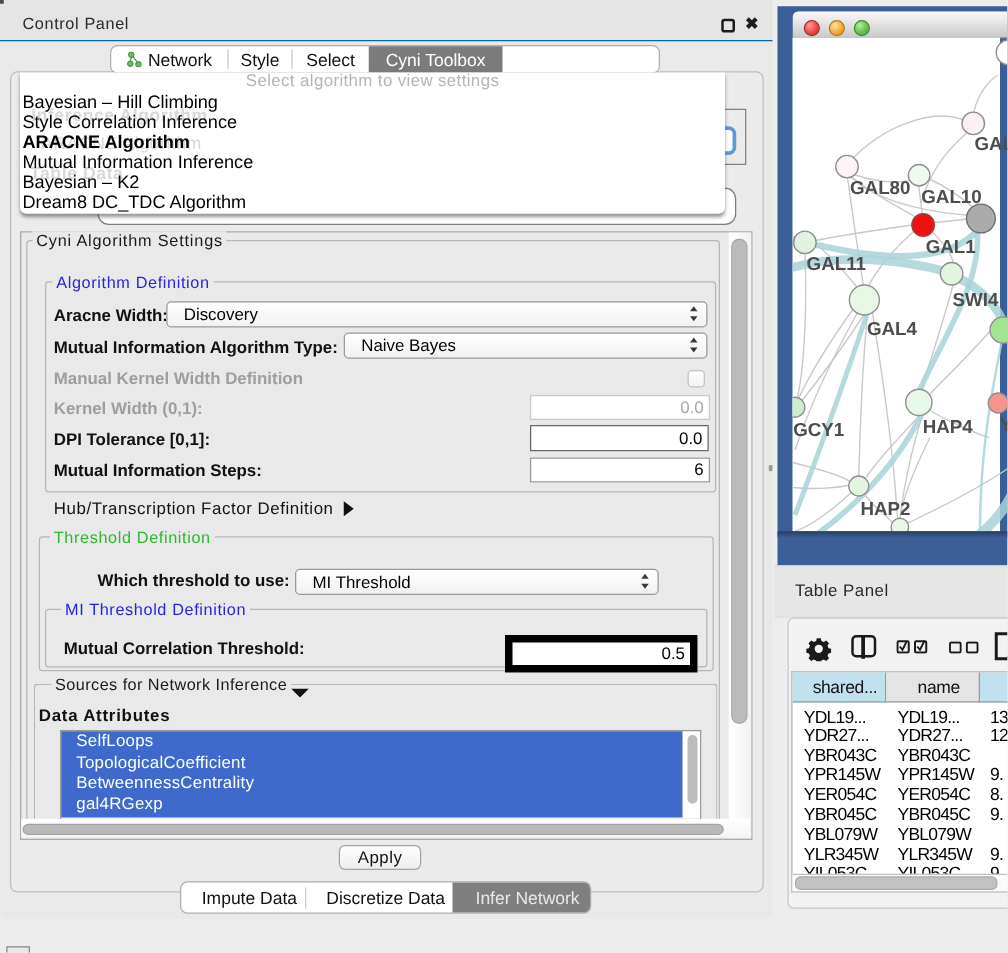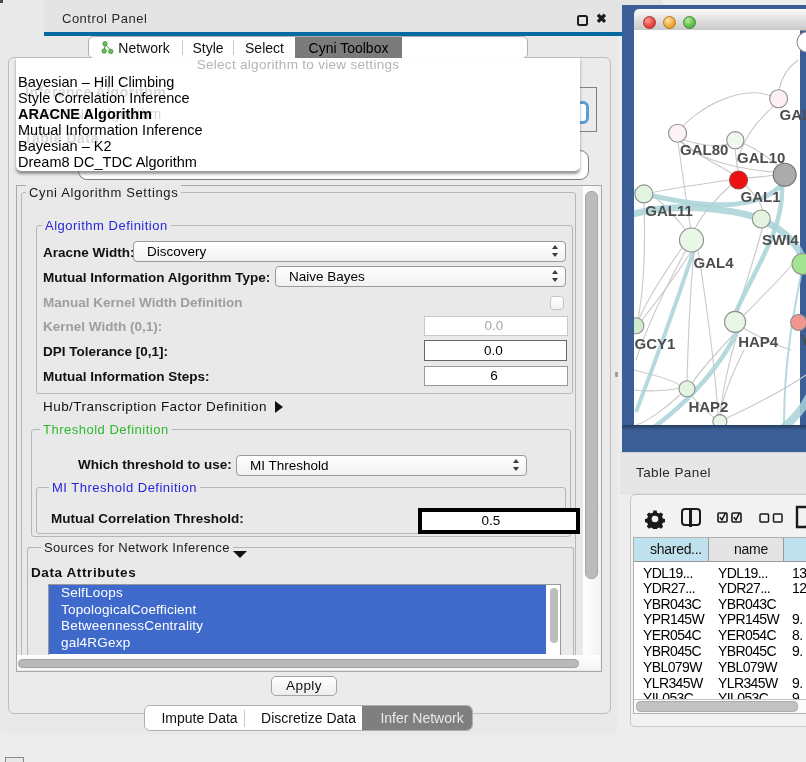--- a/index.html
+++ b/index.html
@@ -1,41 +1,41 @@
 <!DOCTYPE html>
 <html><head><meta charset="utf-8">
 <style>
 html,body{margin:0;padding:0;}
 body{width:806px;height:762px;background:#ededed;font-family:"Liberation Sans",sans-serif;position:relative;overflow:hidden;}
 .abs{position:absolute;}
 
 #cpwin{left:0;top:0;width:618px;height:735px;background:#e9e9e9;border-bottom-right-radius:6px;border-bottom-left-radius:6px;}
-#cptitle{left:0;top:0;width:618px;height:32px;background:#e4e4e4;border-bottom:4px solid #0369a1;margin-left:44px;}
+#cptitle{left:0;top:0;width:618px;height:32px;background:#e4e4e4;border-bottom:1px solid #0369a1;}
 #cptitle .t{position:absolute;left:18px;top:11px;font-size:13px;color:#2a2a2a;letter-spacing:0.5px;}
 #icofloat{left:577px;top:15px;width:7px;height:7px;border:2px solid #1c1c1c;border-radius:2.5px;}
 #icoclose{left:596px;top:11px;font-size:13px;font-weight:bold;color:#1c1c1c;}
 #corner{left:0;top:0;width:3px;height:3px;background:#4a4a4a;}
 
 #innerpanel{left:8px;top:57px;width:601px;height:655px;background:#ebebeb;border:1px solid #bdbdbd;border-radius:6px;}
 
 .seg{background:#fff;border:1px solid #aeaeae;border-radius:6px;display:flex;align-items:center;}
 #toptabs{left:88px;top:36px;width:438px;height:21px;font-size:14px;color:#111;}
 #toptabs .s{height:100%;display:flex;align-items:center;justify-content:center;}
 #toptabs .d{width:1px;height:15px;background:#c8c8c8;align-self:center;}
-#seldark{background:#7b7b7b;color:#000000;}
+#seldark{background:#7b7b7b;color:#ffffff;}
 
 #scrollpane{left:16px;top:185px;width:584px;height:485px;border:1px solid #a9a9a9;background:#e9e9e9;}
 #vsbtrack{left:583px;top:186px;width:18px;height:484px;background:linear-gradient(90deg,#ffffff,#f2f2f2);}
 #vsbthumb{left:585px;top:191px;width:11px;height:386px;background:#bcbcbc;border:1px solid #a6a6a6;border-radius:6px;}
 
 .grp{border:1px solid #b6b6b6;border-radius:3px;}
 .gtitle{position:absolute;background:#e9e9e9;padding:0 3px;font-size:13px;white-space:nowrap;letter-spacing:0.5px;}
 .lbl{position:absolute;font-size:13.5px;font-weight:bold;color:#111;white-space:nowrap;}
 .lblg{color:#9e9e9e;}
-.fld{position:absolute;background:#fff;text-align:center;font-size:13.5px;color:#000;}
+.fld{position:absolute;background:#fff;text-align:right;font-size:13.5px;color:#000;}
 .cmbtxt{position:absolute;font-size:13.5px;color:#000;white-space:nowrap;}
 .arr{position:absolute;width:0;height:0;border-left:3px solid transparent;border-right:3px solid transparent;}
 .arup{border-bottom:4.5px solid #3a3a3a;}
 .ardn{border-top:4.5px solid #3a3a3a;}
 
 #attrlist{left:48px;top:584px;width:511px;height:70px;background:#fff;border:1px solid #999;}
 #attrblue{left:49px;top:585px;width:497px;height:69px;background:#3f6acc;overflow:hidden;}
 #attrblue div{color:#fff;font-size:13.5px;padding-left:12px;height:16.6px;line-height:16.6px;letter-spacing:0.2px;}
 #lvsb{left:549.5px;top:588px;width:8px;height:55px;background:#bdbdbd;border-radius:4px;}
 
@@ -125,21 +125,21 @@
   <div class="lbl" style="left:78px;top:457px;">Which threshold to use:</div>
   <div class="abs combo" style="left:236px;top:455px;width:289px;height:19px;"></div>
   <div class="cmbtxt" style="left:250px;top:458px;">MI Threshold</div>
   <div class="arr arup" style="left:513px;top:458.5px;"></div>
   <div class="arr ardn" style="left:513px;top:466.5px;"></div>
 
   <div class="abs grp" style="left:36px;top:487px;width:528px;height:45px;"></div>
   <div class="gtitle" style="left:49px;top:480px;color:#2626d8;">MI Threshold Definition</div>
 
   <div class="lbl" style="left:51px;top:510.5px;">Mutual Correlation Threshold:</div>
-  <div class="fld" style="left:418px;top:508px;width:138px;height:18px;border:4px solid #000000;padding-right:16px;line-height:18px;">0.5</div>
+  <div class="fld" style="left:404px;top:508px;width:138px;height:18px;border:6px solid #000000;padding-right:4px;line-height:18px;">0.5</div>
 
   <div class="abs grp" style="left:27px;top:547px;width:545px;height:110px;border-bottom:none;"></div>
   <div class="gtitle" style="left:41px;top:540px;color:#1a1a1a;letter-spacing:0.35px;">Sources for Network Inference</div>
   <div class="abs" style="left:233px;top:551px;width:0;height:0;border-left:7.5px solid transparent;border-right:7.5px solid transparent;border-top:7px solid #111;"></div>
 
   <div class="lbl" style="left:31px;top:565px;letter-spacing:0.6px;">Data Attributes</div>
 
   <div class="abs" id="attrlist"></div>
   <div class="abs" id="attrblue">
     <div>SelfLoops</div>

